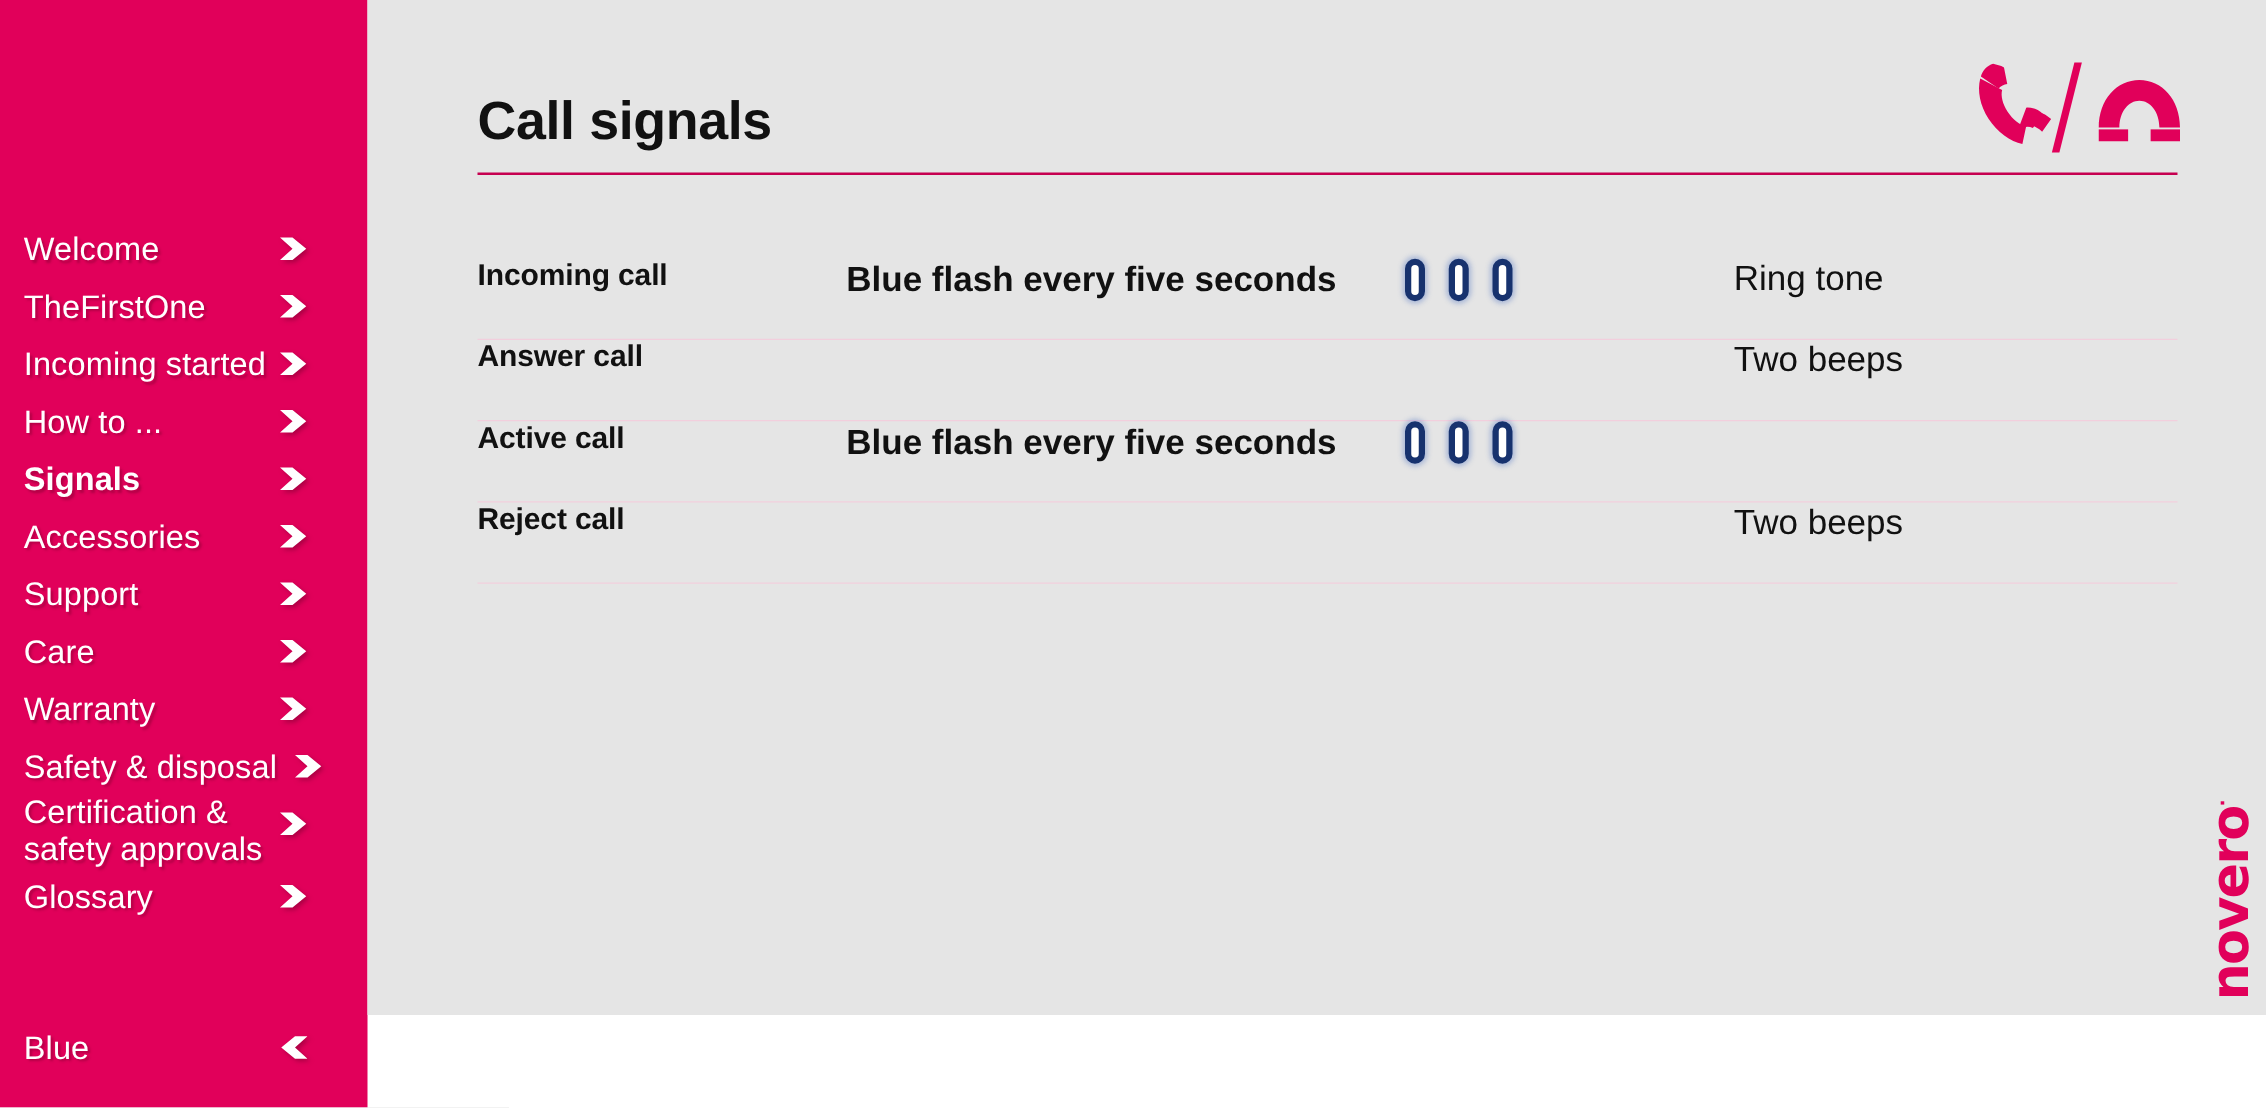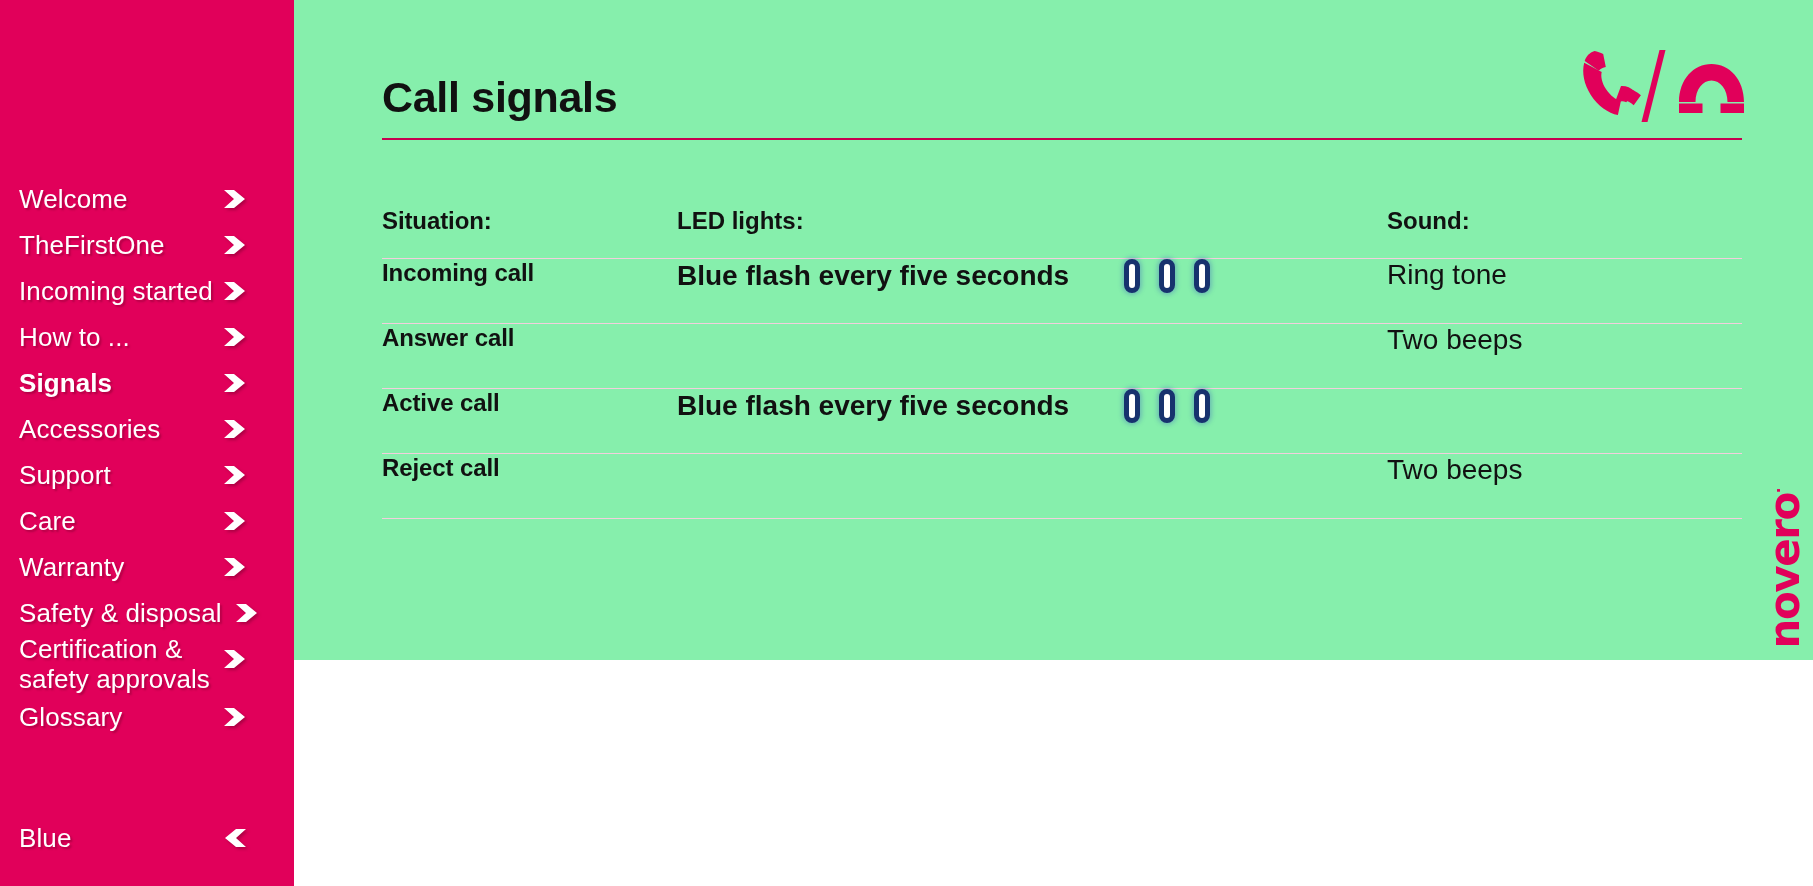--- a/index.html
+++ b/index.html
@@ -84,22 +84,22 @@
     cursor: pointer;
   }
   #back-item .nav-arrow { top: 13px; right: 48px; }
 
   
   #main {
     position: absolute;
     left: 294px;
     top: 0;
     width: 1519px;
-    height: 660px;
-    background: #86efac;
+    height: 812px;
+    background: #e5e5e5;
   }
 
   #page-title {
     position: absolute;
     left: 88px;
     top: 72px;
     font-size: 43px;
     font-weight: 700;
     color: #111111;
     letter-spacing: -0.3px;
@@ -373,27 +373,20 @@
         <rect x="110" y="55.5" width="23.5" height="9.5"></rect>
         <rect x="151.5" y="55.5" width="23.5" height="9.5"></rect>
       </g>
     </svg>
   </div>
 
   <div id="title-rule"></div>
 
   <div id="signal-table">
 
-    <div class="trow header">
-      <div class="cell-situation">Situation:</div>
-      <div class="cell-led">
-        <span class="ledtext">LED lights:</span>
-      </div>
-      <div class="cell-sound">Sound:</div>
-    </div>
 
     <div class="trow">
       <div class="cell-situation">Incoming call</div>
       <div class="cell-led">
         <span class="ledtext">Blue flash every five seconds</span>
         <span class="led-group">
           <span class="led"></span>
           <span class="led"></span>
           <span class="led"></span>
         </span>

